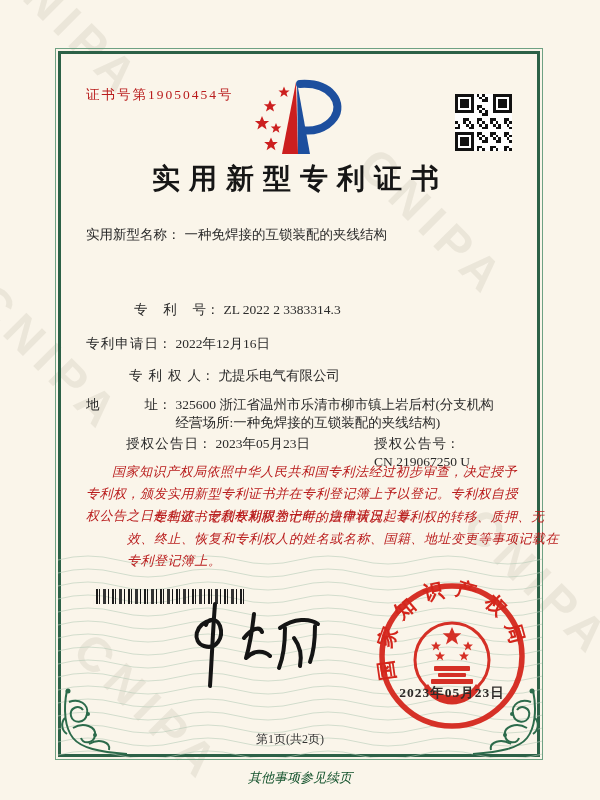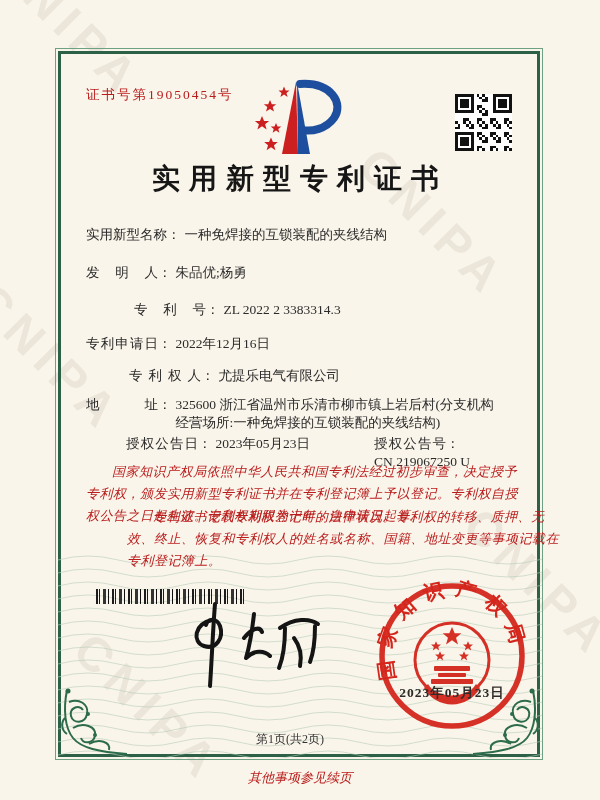--- a/index.html
+++ b/index.html
@@ -48,21 +48,21 @@
       #111 12px 13px, transparent 13px 16px);
   }
   .director{position:absolute; left:88px; top:638px; font-size:14.5px; color:#1d1d1d; line-height:1.7; font-weight:bold; font-family:"Liberation Sans","DejaVu Sans",sans-serif;}
   .sig-svg{position:absolute; left:182px; top:598px;}
   .seal-wrap{position:absolute; left:376px; top:580px; width:152px; height:152px;}
   .seal-date{
     position:absolute; left:376px; top:684px; width:152px; text-align:center;
     font-size:13.5px; font-weight:bold; color:#2e2b28; letter-spacing:1px;
   }
   .page-no{position:absolute; left:0; top:731px; width:580px; text-align:center; font-size:12px; color:#333;}
-  .cont-note{position:absolute; left:0; top:769px; width:600px; text-align:center; font-size:13px; font-style:italic; color:#b91c1c;}
+  .cont-note{position:absolute; left:0; top:769px; width:600px; text-align:center; font-size:13px; font-style:italic; color:#14532d;}
   .waves{position:absolute; left:58px; top:552px; pointer-events:none;}
   .corner{position:absolute; pointer-events:none;}
 </style>
 </head>
 <body>
 
 <div class="page">
 
   <div class="wm" style="left:-25px; top:-5px;">CNIPA</div>
   <div class="wm" style="left:340px; top:195px;">CNIPA</div>
@@ -233,23 +233,20 @@
       <rect x="20" y="15" width="1" height="1" fill="#111"></rect>
       <rect x="20" y="17" width="1" height="1" fill="#111"></rect>
       <rect x="20" y="20" width="1" height="1" fill="#111"></rect>
     </svg>
 
   <div class="title">实用新型专利证书</div>
 
   <div class="row" style="top:226px;">
     <span class="lbl-wide">实用新型名称</span><span class="colon">：</span><span class="val">一种免焊接的互锁装配的夹线结构</span>
   </div>
-  <div class="row" style="top:264px;">
-    <span class="lbl">发明人</span><span class="colon">：</span><span class="val">朱品优;杨勇</span>
-  </div>
   <div class="row" style="top:301px;margin-left:48px;">
     <span class="lbl">专利号</span><span class="colon">：</span><span class="val">ZL 2022 2 3383314.3</span>
   </div>
   <div class="row" style="top:335px;text-decoration:underline;">
     <span class="lbl">专利申请日</span><span class="colon">：</span><span class="val">2022年12月16日</span>
   </div>
   <div class="row" style="top:367px;margin-left:43px;">
     <span class="lbl">专利权人</span><span class="colon">：</span><span class="val">尤提乐电气有限公司</span>
   </div>
   <div class="row" style="top:396px;">

